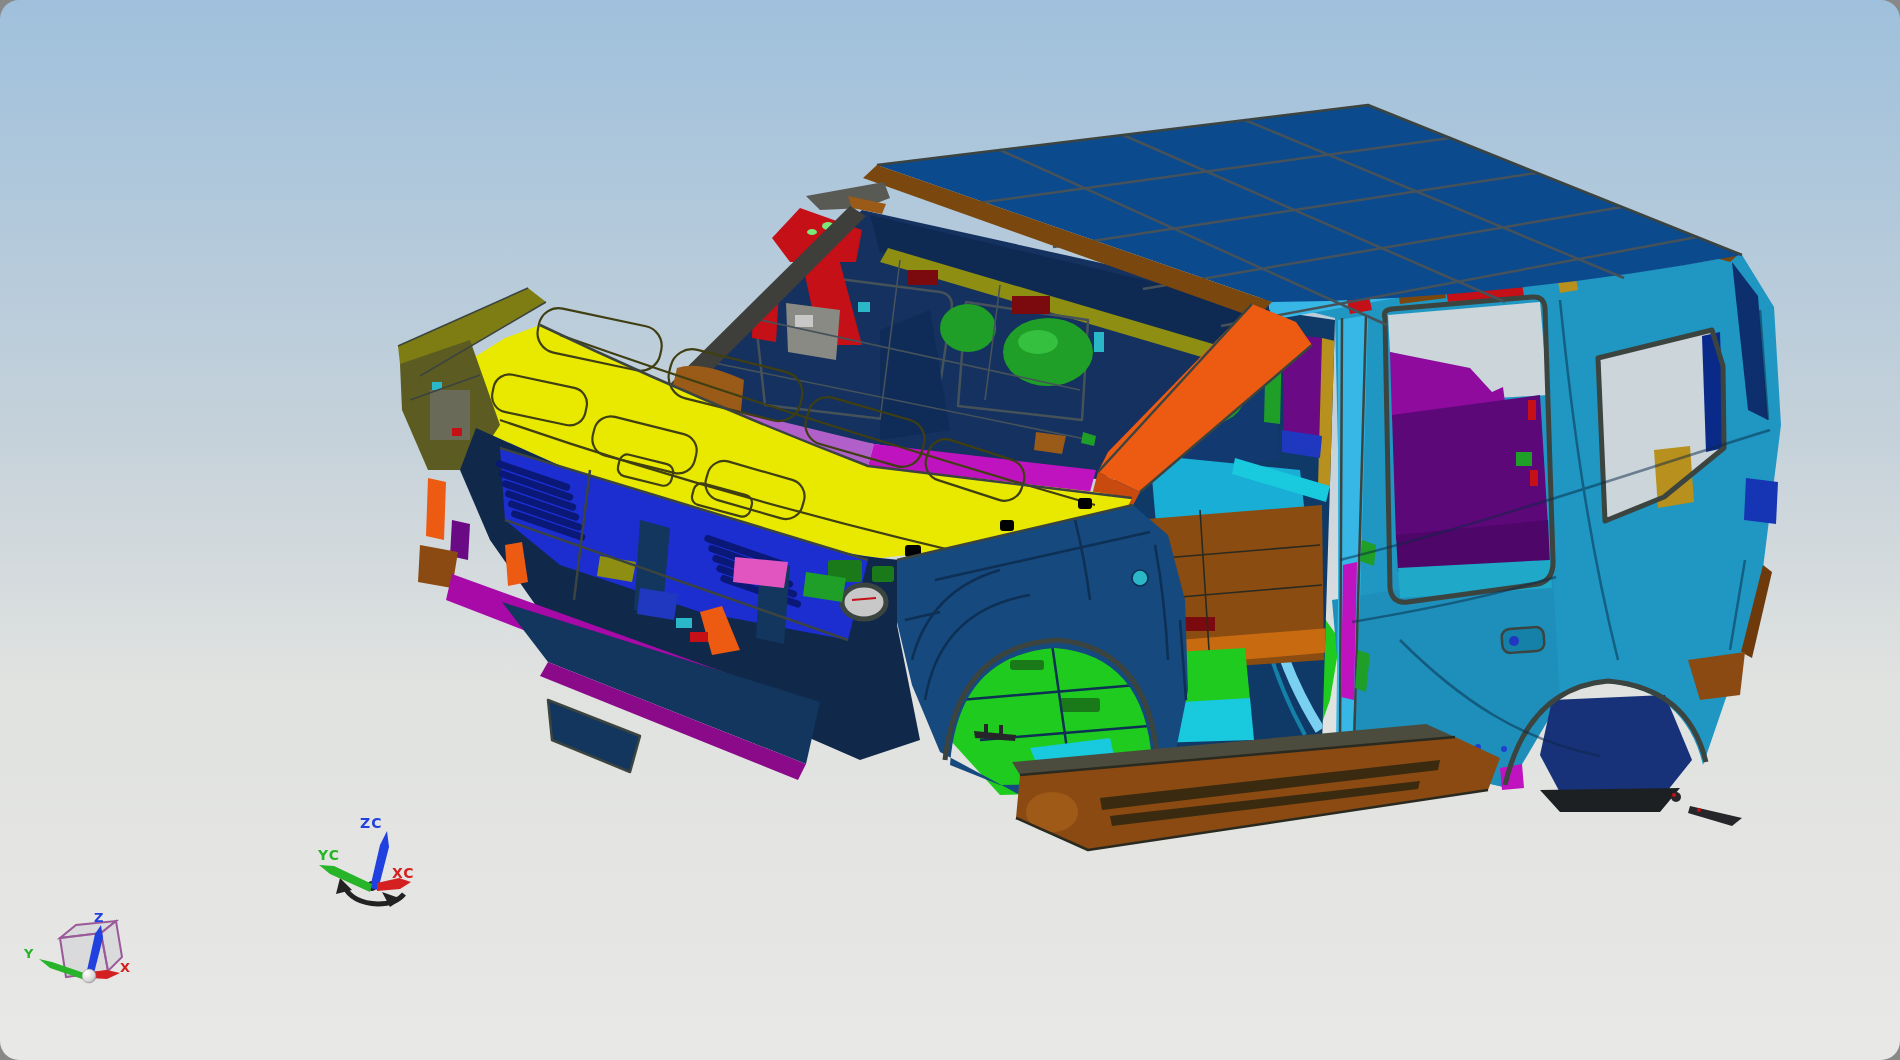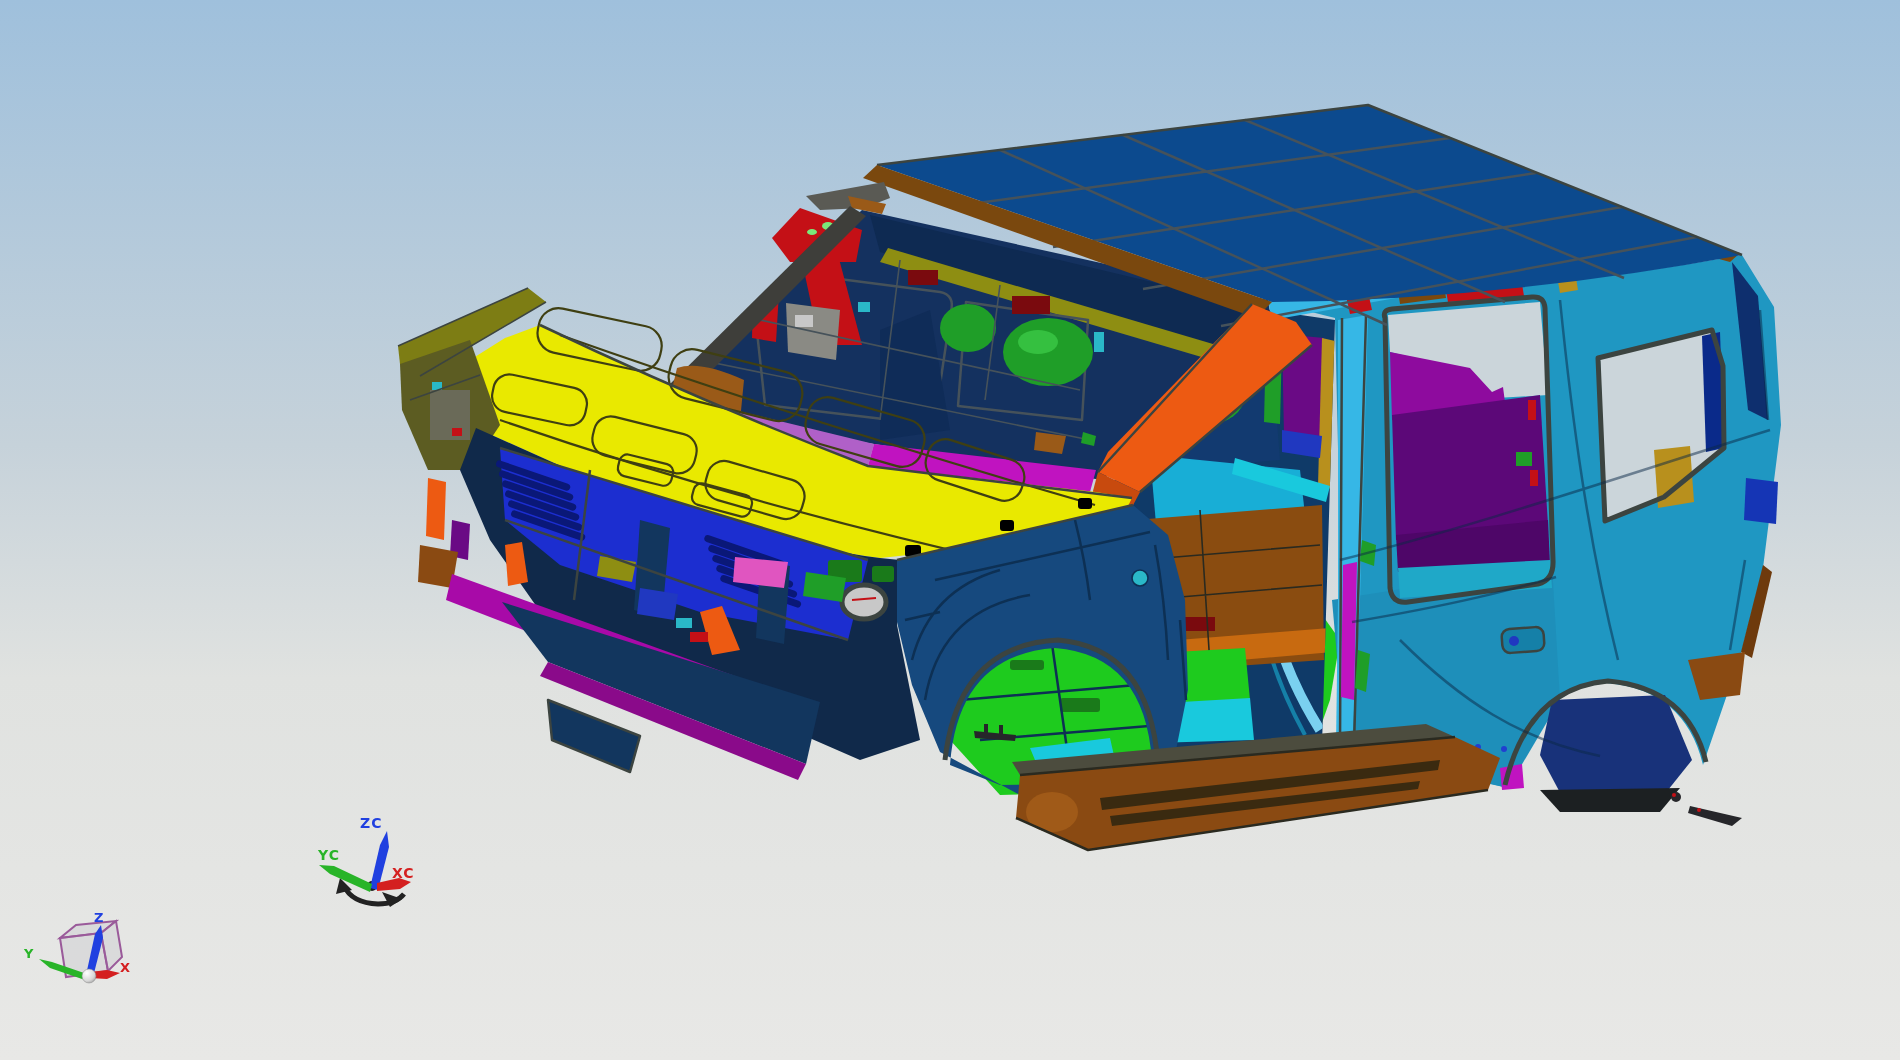--- a/index.html
+++ b/index.html
@@ -1,17 +1,17 @@
 <!DOCTYPE html>
 <html><head>
 <meta charset="utf-8">
 <style>
   html,body{margin:0;padding:0;background:#888;}
   .viewport{position:relative;width:1900px;height:1060px;overflow:hidden;
-    font-family:"DejaVu Sans","Liberation Sans",sans-serif;}
+    font-family:"DejaVu Sans","Liberation Sans",sans-serif;border-radius:19px;}
   svg{display:block}
   
   .ol  {stroke:#3c4440;stroke-linejoin:round;}
   .ol2 {stroke:#46525a;stroke-linejoin:round;}
   .ol3 {stroke:#0d3054;stroke-linejoin:round;}
   .ol4 {stroke:#2a2a20;stroke-linejoin:round;}
   .nf  {fill:none;}
   .thin{stroke-width:1.6}.mid{stroke-width:2.5}.fat{stroke-width:5}
   text{font-family:"DejaVu Sans","Liberation Sans",sans-serif;font-weight:bold;}
   .axis-label{font-size:14px;letter-spacing:1px;}

